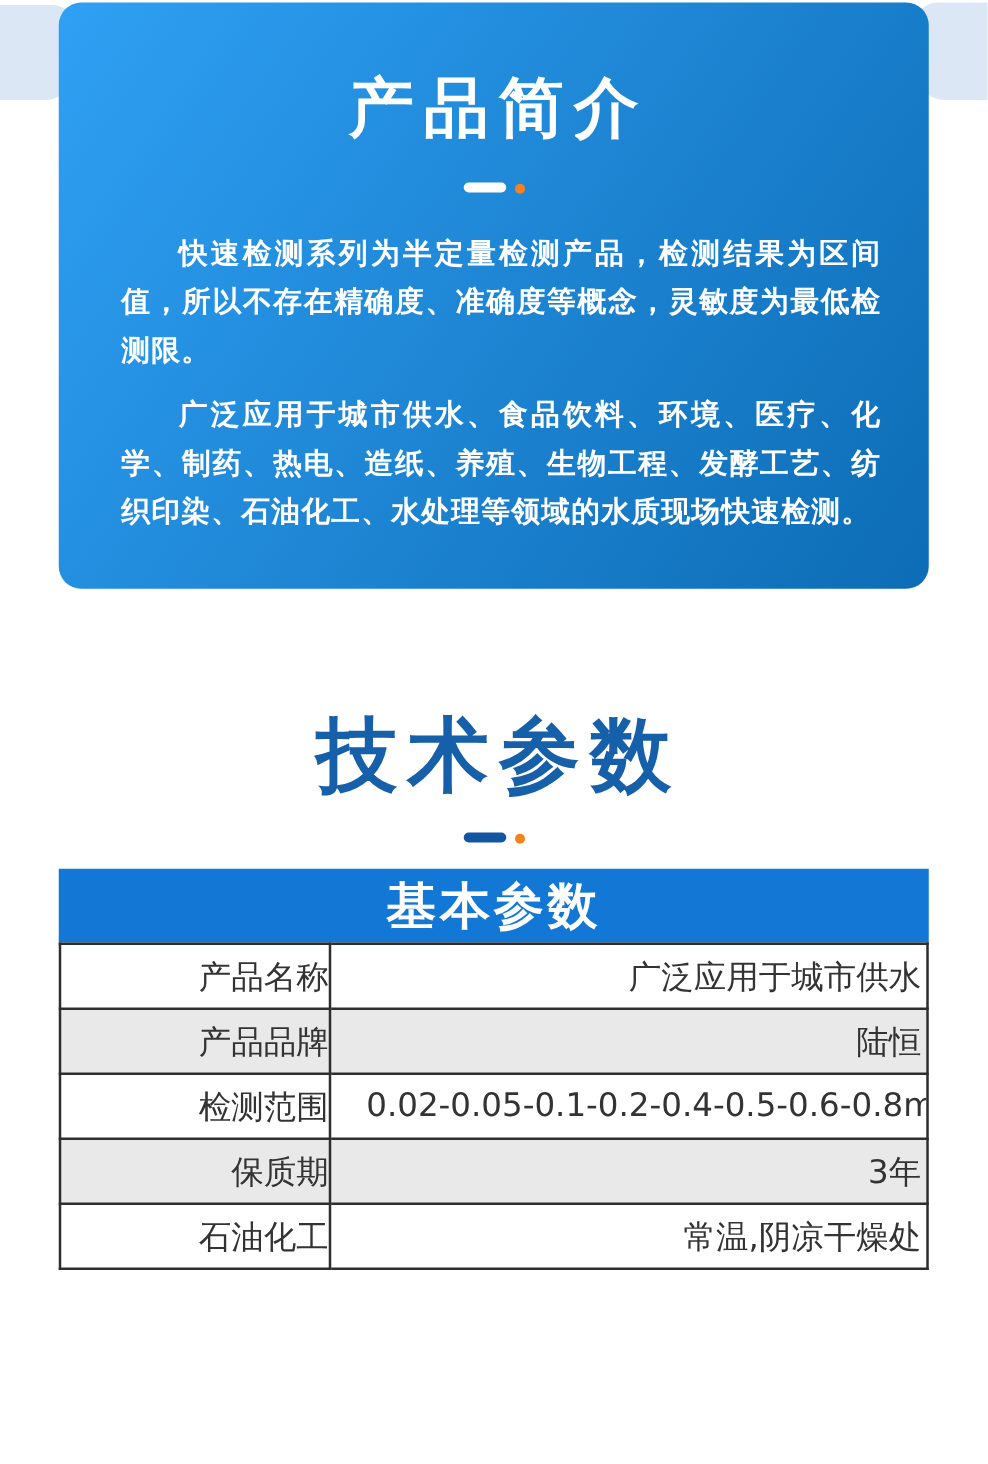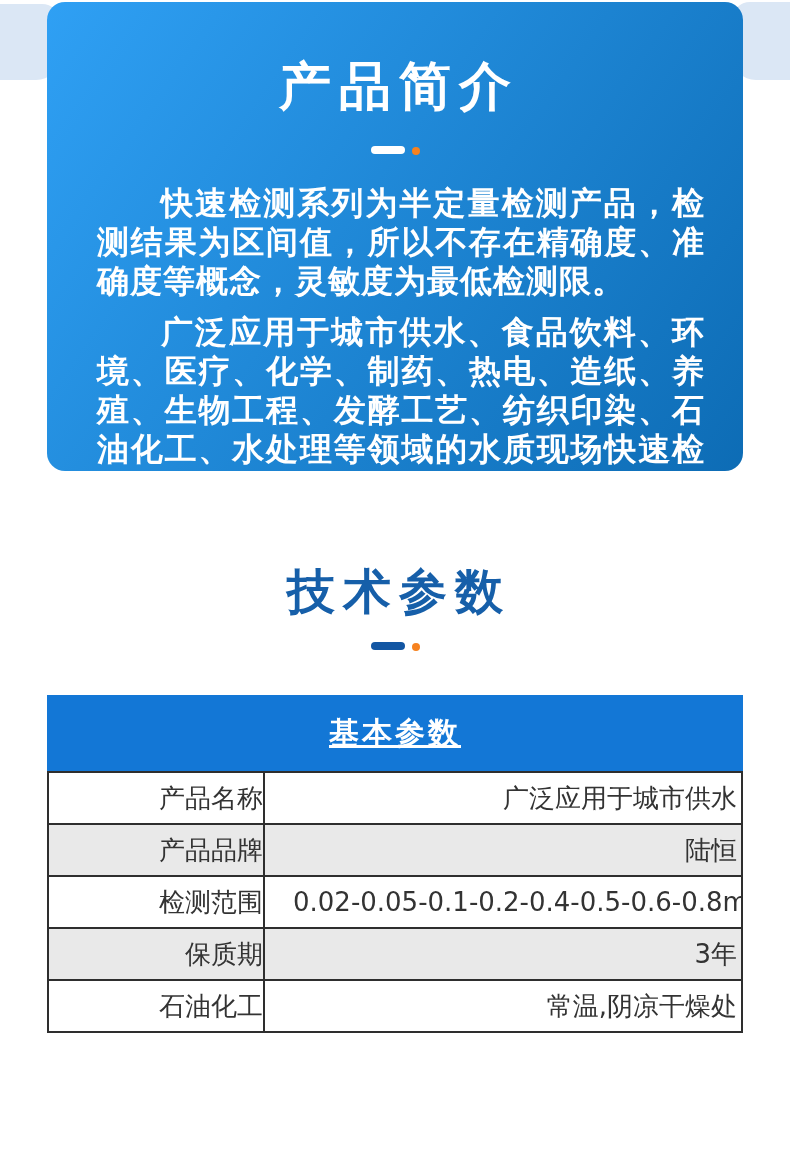--- a/index.html
+++ b/index.html
@@ -52,66 +52,65 @@
   .dash-white { background: #ffffff; }
   .dash-blue  { background: var(--divider-blue); }
   .dot {
     width: 8px; height: 8px; border-radius: 50%;
     background: var(--accent-orange);
     margin-top: 2px;
   }
   .intro-para {
     margin: 0;
     padding: 0 38px 0 50px;
-    font-size: 32px;
+    font-size: 23px;
     line-height: 39px;
     font-weight: 600;
     text-align: justify;
     text-indent: 2em;
     letter-spacing: 1px;
   }
   .intro-para.p1 { margin-top: 30px; }
   .intro-para.p2 { margin-top: 12px; }
 
   
   .tech {
     position: absolute;
     top: 560px; left: 0;
     width: 100%;
     text-align: center;
     z-index: 1;
   }
   .tech-title {
     margin: 0;
-    font-size: 48px;
+    font-size: 65px;
     font-weight: 700;
     letter-spacing: 8px;
     text-indent: 8px;
     color: var(--section-title-blue);
   }
   .tech .divider { margin-top: 18px; }
 
   
   .params {
     position: absolute;
     top: 695px; left: 47px;
     width: 696px;
     z-index: 1;
   }
   .params-header {
-    height: 76px;
+    height: 59px;
     background: var(--table-header-blue);
     color: #ffffff;
-    font-size: 30px;
+    font-size: 40px;
     font-weight: 700;
     letter-spacing: 3px;
     display: flex;
     align-items: center;
     justify-content: center;
-    text-decoration: underline;
   }
   .params-table {
     width: 100%;
     border-collapse: collapse;
     table-layout: fixed;
     text-align: right;
   }
   .params-table td {
     border: 2px solid var(--table-border);
     height: 50px;

